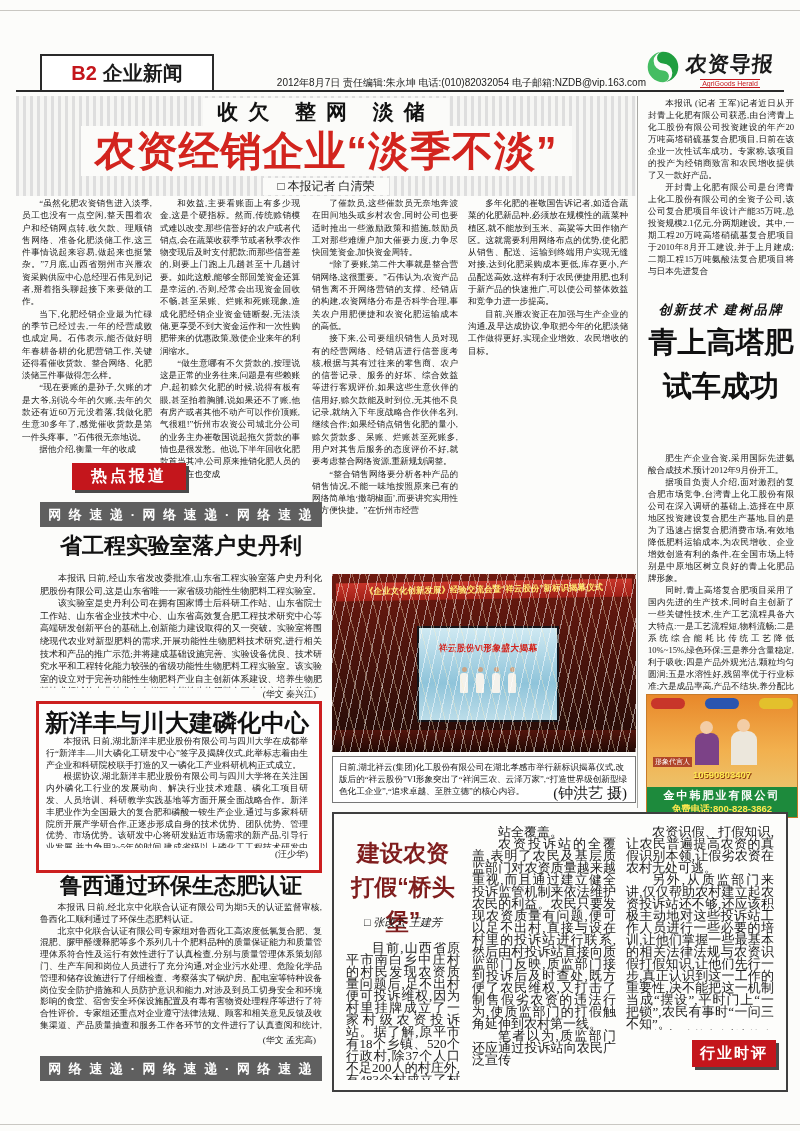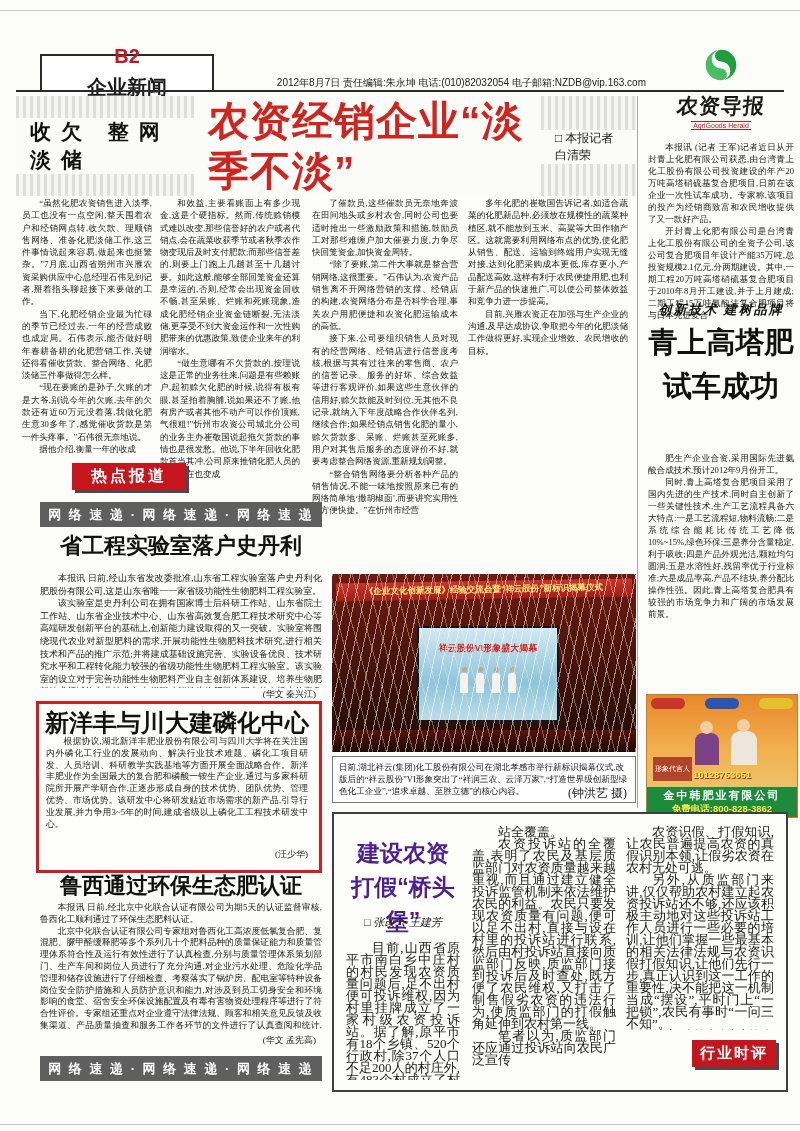--- a/index.html
+++ b/index.html
@@ -1,39 +1,39 @@
 <!DOCTYPE html>
 <html><head>
 <meta charset="utf-8">
 <style>
   html,body{margin:0;padding:0;background:#e9e7e2;}
   #page{position:relative;width:800px;height:1131px;background:#fcfcfa;margin:0 auto;
         font-family:"Liberation Serif","DejaVu Serif",serif;color:#1a1a1a;overflow:hidden;}
-  .abs{position:absolute;flex-direction:column;}
+  .abs{position:absolute;}
   .hairline{height:1px;background:#c9c7c2;left:0;width:800px;}
 
   
   .tagbox{left:40px;top:54px;width:170px;height:34px;border:2px solid #2a2a2a;
           display:flex;align-items:center;justify-content:center;gap:6px;background:#fff;
           font-family:"Liberation Sans","DejaVu Sans",sans-serif;font-weight:bold;font-size:20px;}
   .tagbox .b2{color:#c4161c;}
   .dateline{left:238px;top:76px;width:408px;font-size:10px;text-align:right;color:#222;
             font-family:"Liberation Sans","DejaVu Sans",sans-serif;}
   .masthead{left:646px;top:48px;width:150px;height:42px;display:flex;align-items:center;gap:6px;}
   .masthead svg{flex:0 0 auto;}
   .mast-txt{display:flex;flex-direction:column;align-items:center;}
   .mast-cn{font-size:21px;font-weight:bold;transform:skewX(-6deg);letter-spacing:1px;}
   .mast-en{font-size:7px;color:#c4161c;border-top:1px solid #c4161c;border-bottom:1px solid #c4161c;
            padding:0 2px;margin-top:1px;font-family:"Liberation Sans",sans-serif;}
   .header-rule{left:16px;top:90px;width:768px;height:2px;background:#2a2a2a;}
 
   
   .stripes{left:16px;top:96px;width:620px;height:100px;
      background:repeating-linear-gradient(90deg,#dedede 0 3px,#f6f6f4 3px 7px);
-     display:flex;flex-direction:row;align-items:center;justify-content:center;}
+     display:flex;flex-direction:column;align-items:center;justify-content:center;}
   .chip{background:#fbfbf9;padding:0 14px;}
   .lead-kicker{font-family:"Liberation Sans",sans-serif;font-size:21px;font-weight:bold;
                letter-spacing:10px;color:#111;}
   .lead-title{font-family:"Liberation Sans",sans-serif;font-size:41px;font-weight:700;
               color:#d2241e;letter-spacing:1px;line-height:50px;}
   .lead-byline{font-size:12px;color:#222;margin-top:2px;}
 
   .ncol{font-size:8.6px;line-height:12.3px;text-align:justify;overflow:hidden;}
   .ncol p{margin:0;text-indent:2em;}
   .col1{left:22px;top:197px;width:130px;height:258px;}
@@ -77,53 +77,53 @@
   .people{display:flex;gap:8px;margin-top:18px;}
   .person{width:8px;height:20px;background:#f4f2ec;border-radius:3px 3px 1px 1px;position:relative;}
   .person:before{content:"";position:absolute;top:-6px;left:1.5px;width:5px;height:5px;border-radius:50%;background:#caa486;}
   .confetti{position:absolute;inset:0;
       background:repeating-linear-gradient(102deg,rgba(255,255,255,.5) 0 1px,transparent 1px 9px),
                  repeating-linear-gradient(75deg,rgba(255,240,200,.35) 0 1px,transparent 1px 13px);}
   .stagefront{position:absolute;left:0;bottom:0;width:100%;height:22px;background:linear-gradient(#53140c,#200804);}
 
   .caption-box{left:332px;top:756px;width:304px;height:47px;border:1px solid #777;background:#fff;
       padding:4px 6px;box-sizing:border-box;font-size:8.6px;line-height:12px;overflow:hidden;}
-  .caption-credit{position:absolute;right:8px;bottom:3px;font-size:12px;background:#fff;padding-left:6px;}
+  .caption-credit{position:absolute;right:8px;bottom:3px;font-size:15px;background:#fff;padding-left:6px;}
 
   
   .qs-part{font-size:8.6px;line-height:12px;text-align:justify;overflow:hidden;}
   .qs-part p{margin:0;text-indent:2em;}
-  .qs1{left:648px;top:97px;width:146px;height:202px;margin-top:44px;}
+  .qs1{left:648px;top:97px;width:146px;height:202px;}
   .qs-kicker{left:646px;top:301px;width:150px;text-align:center;font-size:13px;font-weight:bold;
              font-style:italic;letter-spacing:2px;color:#111;}
   .qs-title{left:646px;top:320px;width:150px;text-align:center;
             font-family:"Liberation Sans",sans-serif;font-weight:800;font-size:29px;line-height:44px;color:#101010;}
   .qs2{left:648px;top:452px;width:146px;height:238px;}
 
   
   .ad{left:646px;top:694px;width:150px;height:122px;overflow:hidden;border:1px solid #c77b2a;
       background:linear-gradient(#e8882a,#f2b04e 45%,#e9cf7e);}
   .ad-badges{position:absolute;top:3px;left:4px;right:4px;height:12px;display:flex;justify-content:space-between;}
   .ad-badge{width:34px;height:11px;border-radius:6px;}
   .badge-red{background:#c8352a;} .badge-blue{background:#2a55b0;} .badge-orange{background:#e3c02c;}
-  .ad-model-label{position:absolute;left:6px;top:62px;color:#fff;font-size:7px;background:rgba(160,40,30,.8);padding:7px 2px;}
+  .ad-model-label{position:absolute;left:6px;top:62px;color:#fff;font-size:7px;background:rgba(160,40,30,.8);padding:0 2px;}
   .ad-phone{position:absolute;left:0;right:0;top:74px;text-align:center;color:#ffe84f;font-weight:bold;
             font-size:9.5px;font-family:"Liberation Sans",sans-serif;text-shadow:1px 1px 0 #8a3b10;}
   .ad-head{position:absolute;width:13px;height:13px;border-radius:50%;background:#f3cda6;}
   .ad-body1{position:absolute;left:48px;top:38px;width:24px;height:32px;border-radius:8px 8px 0 0;background:#7c4287;}
   .ad-body2{position:absolute;left:84px;top:36px;width:26px;height:34px;border-radius:9px 9px 0 0;background:#ece7dc;}
   .ad-green{position:absolute;left:0;right:0;bottom:0;height:30px;background:#1d8a3c;color:#fff;
             font-family:"Liberation Sans",sans-serif;text-align:center;margin-top:19px;}
   .ad-company{font-size:11px;font-weight:bold;letter-spacing:2px;line-height:16px;}
   .ad-hotline{font-size:9.5px;color:#ffe84f;font-weight:bold;line-height:12px;}
 
   
   .com-box{left:332px;top:812px;width:452px;height:276px;border:2px solid #3f3f3f;background:#fdfdfb;}
   .com-title{left:344px;top:836px;width:118px;text-align:center;
-             font-family:"Liberation Sans",sans-serif;font-weight:800;font-size:23px;line-height:34px;color:#4c1d95;}
+             font-family:"Liberation Sans",sans-serif;font-weight:800;font-size:23px;line-height:34px;color:#7f1d1d;}
   .com-byline{left:344px;top:915px;width:118px;text-align:center;font-size:11px;font-style:italic;}
   .com-col{font-size:13px;line-height:12px;text-align:justify;overflow:hidden;}
   .com-col p{margin:0;text-indent:2em;}
   .com-col0{left:346px;top:942px;width:114px;height:138px;}
   .com-col1{left:472px;top:826px;width:144px;height:252px;}
   .com-col2{left:626px;top:826px;width:148px;height:204px;}
   .com-label{left:656px;top:1040px;width:84px;height:27px;font-size:15px;letter-spacing:2px;margin-left:36px;}
 </style>
 </head>
 <body>
@@ -184,20 +184,21 @@
   <div class="abs art-title shidanli-title">省工程实验室落户史丹利</div>
   <div class="abs body shidanli-body" style="overflow:hidden;">
       <p>本报讯 日前,经山东省发改委批准,山东省工程实验室落户史丹利化肥股份有限公司,这是山东省唯一一家省级功能性生物肥料工程实验室。</p>
       <p>该实验室是史丹利公司在拥有国家博士后科研工作站、山东省院士工作站、山东省企业技术中心、山东省高效复合肥工程技术研究中心等高端研发创新平台的基础上,创新能力建设取得的又一突破。实验室将围绕现代农业对新型肥料的需求,开展功能性生物肥料技术研究,进行相关技术和产品的推广示范;并将建成基础设施完善、实验设备优良、技术研究水平和工程转化能力较强的省级功能性生物肥料工程实验室。该实验室的设立对于完善功能性生物肥料产业自主创新体系建设、培养生物肥料技术领域的专业技术人才,增强功能性生物肥料在国内外市场上的竞争力,推动功能性生物肥料产业发展具有重要意义。</p>
     </div>
   <div class="abs credit shidanli-credit">(华文 秦兴江)</div>
 
   <div class="abs xyf-box"></div>
   <div class="abs art-title xyf-title">新洋丰与川大建磷化中心</div>
   <div class="abs body xyf-body" style="overflow:hidden;">
+      <p>本报讯 日前,湖北新洋丰肥业股份有限公司与四川大学在成都举行“新洋丰—川大磷化工研发中心”签字及揭牌仪式,此举标志着由生产企业和科研院校联手打造的又一磷化工产业科研机构正式成立。</p>
       <p>根据协议,湖北新洋丰肥业股份有限公司与四川大学将在关注国内外磷化工行业的发展动向、解决行业技术难题、磷化工项目研发、人员培训、科研教学实践基地等方面开展全面战略合作。新洋丰肥业作为全国最大的复合肥和磷酸一铵生产企业,通过与多家科研院所开展产学研合作,正逐步形成自身的技术优势、团队优势、管理优势、市场优势。该研发中心将研发贴近市场需求的新产品,引导行业发展,并力争用3~5年的时间,建成省级以上磷化工工程技术研发中心。</p>
     </div>
   <div class="abs credit xyf-credit">(汪少华)</div>
 
   <div class="abs art-title luxi-title">鲁西通过环保生态肥认证</div>
   <div class="abs body luxi-body" style="overflow:hidden;">
       <p>本报讯 日前,经北京中化联合认证有限公司为期5天的认证监督审核,鲁西化工顺利通过了环保生态肥料认证。</p>
       <p>北京中化联合认证有限公司专家组对鲁西化工高浓度低氯复合肥、复混肥、脲甲醛缓释肥等多个系列几十个肥料品种的质量保证能力和质量管理体系符合性及运行有效性进行了认真检查,分别与质量管理体系策划部门、生产车间和岗位人员进行了充分沟通,对企业污水处理、危险化学品管理和储存设施进行了仔细检查、考察落实了锅炉房、配电室等特种设备岗位安全防护措施和人员防护意识和能力,对涉及到员工切身安全和环境影响的食堂、宿舍安全环保设施配置及有毒有害物资处理程序等进行了符合性评价。专家组还重点对企业遵守法律法规、顾客和相关意见反馈及收集渠道、产品质量抽查和服务工作各环节的文件进行了认真查阅和统计,并特别关注了顾客和相关方面的意见。</p>
     </div>
   <div class="abs credit luxi-credit">(华文 孟宪高)</div>
@@ -227,35 +228,36 @@
       <p>本报讯 (记者 王军)记者近日从开封青上化肥有限公司获悉,由台湾青上化工股份有限公司投资建设的年产20万吨高塔硝硫基复合肥项目,日前在该企业一次性试车成功。专家称,该项目的投产为经销商致富和农民增收提供了又一款好产品。</p>
       <p>开封青上化肥有限公司是台湾青上化工股份有限公司的全资子公司,该公司复合肥项目年设计产能35万吨,总投资规模2.1亿元,分两期建设。其中,一期工程20万吨高塔硝硫基复合肥项目于2010年8月开工建设,并于上月建成;二期工程15万吨氨酸法复合肥项目将与日本先进复合</p>
     </div>
   <div class="abs qs-kicker">创新技术 建树品牌</div>
   <div class="abs qs-title">
     <div>青上高塔肥</div>
     <div>试车成功</div>
   </div>
   <div class="abs qs-part qs2">
       <p>肥生产企业合资,采用国际先进氨酸合成技术,预计2012年9月份开工。</p>
+      <p>据项目负责人介绍,面对激烈的复合肥市场竞争,台湾青上化工股份有限公司在深入调研的基础上,选择在中原地区投资建设复合肥生产基地,目的是为了迅速占据复合肥消费市场,有效地降低肥料运输成本,为农民增收、企业增效创造有利的条件,在全国市场上特别是中原地区树立良好的青上化肥品牌形象。</p>
       <p>同时,青上高塔复合肥项目采用了国内先进的生产技术,同时自主创新了一些关键性技术,生产工艺流程具备六大特点:一是工艺流程短,物料流畅;二是系统综合能耗比传统工艺降低10%~15%,绿色环保;三是养分含量稳定,利于吸收;四是产品外观光洁,颗粒均匀圆润;五是水溶性好,残留率优于行业标准;六是成品率高,产品不结块,养分配比操作性强。因此,青上高塔复合肥具有较强的市场竞争力和广阔的市场发展前景。</p>
     </div>
 
   <div class="abs ad">
     <div class="ad-badges">
       <div class="ad-badge badge-red"></div>
       <div class="ad-badge badge-blue"></div>
       <div class="ad-badge badge-orange"></div>
     </div>
     <div class="ad-body1"></div>
     <div class="ad-head" style="left:53px;top:26px;"></div>
     <div class="ad-body2"></div>
     <div class="ad-head" style="left:90px;top:24px;"></div>
     <div class="ad-model-label">形象代言人</div>
-    <div class="ad-phone">10128753651</div>
+    <div class="ad-phone">10590803407</div>
     <div class="ad-green">
       <div class="ad-company">金中韩肥业有限公司</div>
       <div class="ad-hotline">免费电话:800-828-3862</div>
     </div>
   </div>
 
   <div class="abs com-box"></div>
   <div class="abs com-title">
     <div>建设农资</div>
     <div>打假“桥头堡”</div>

